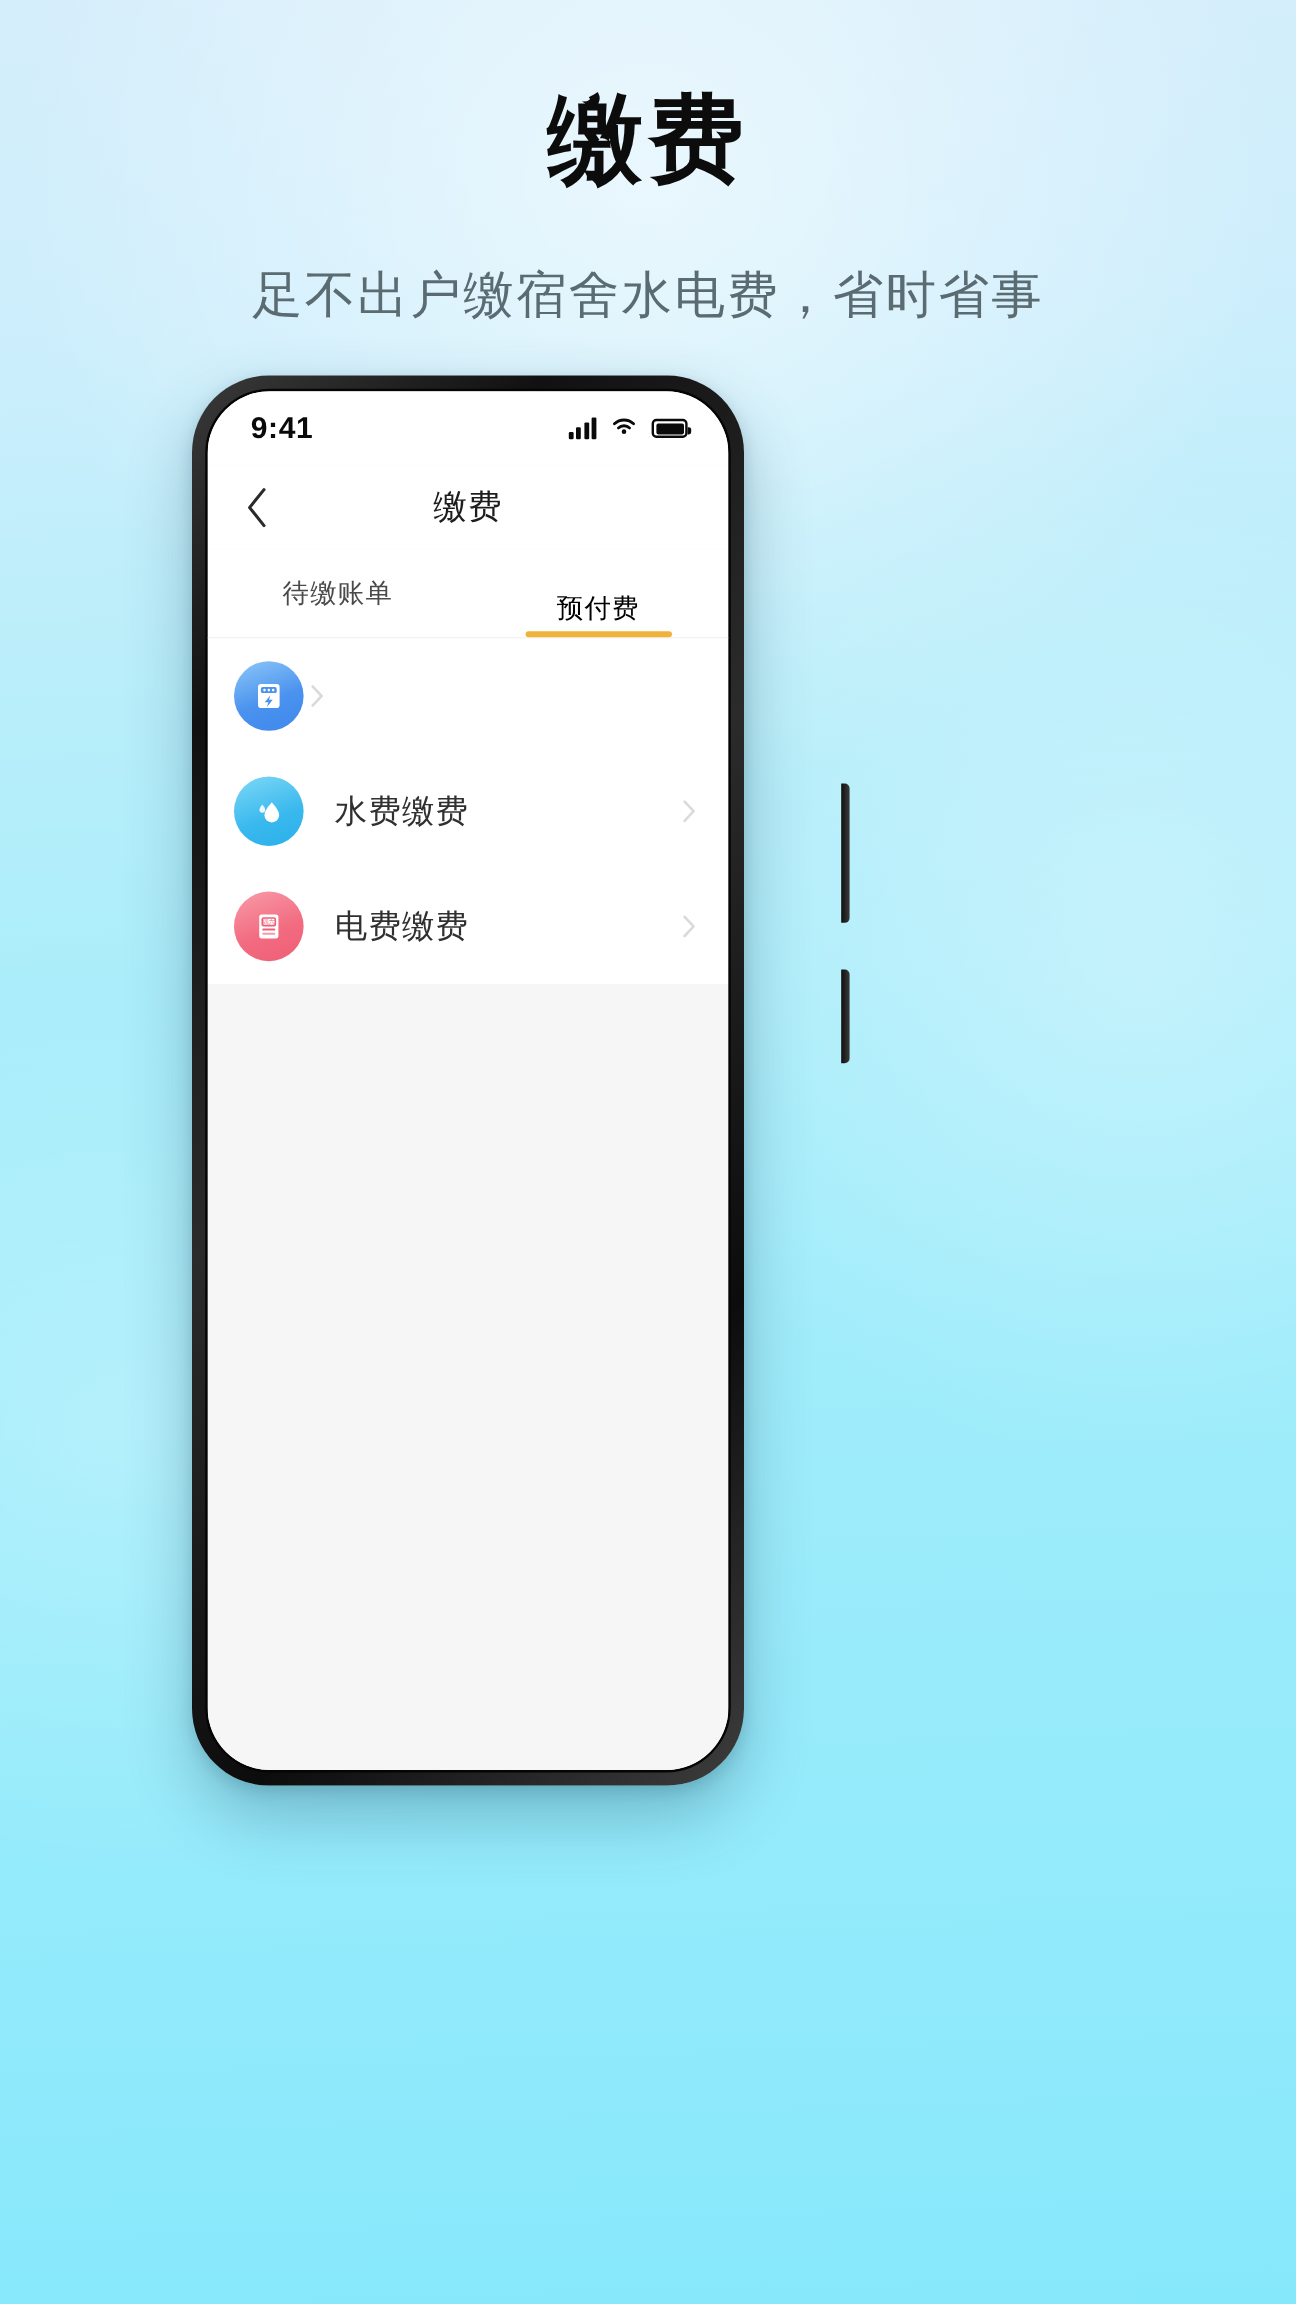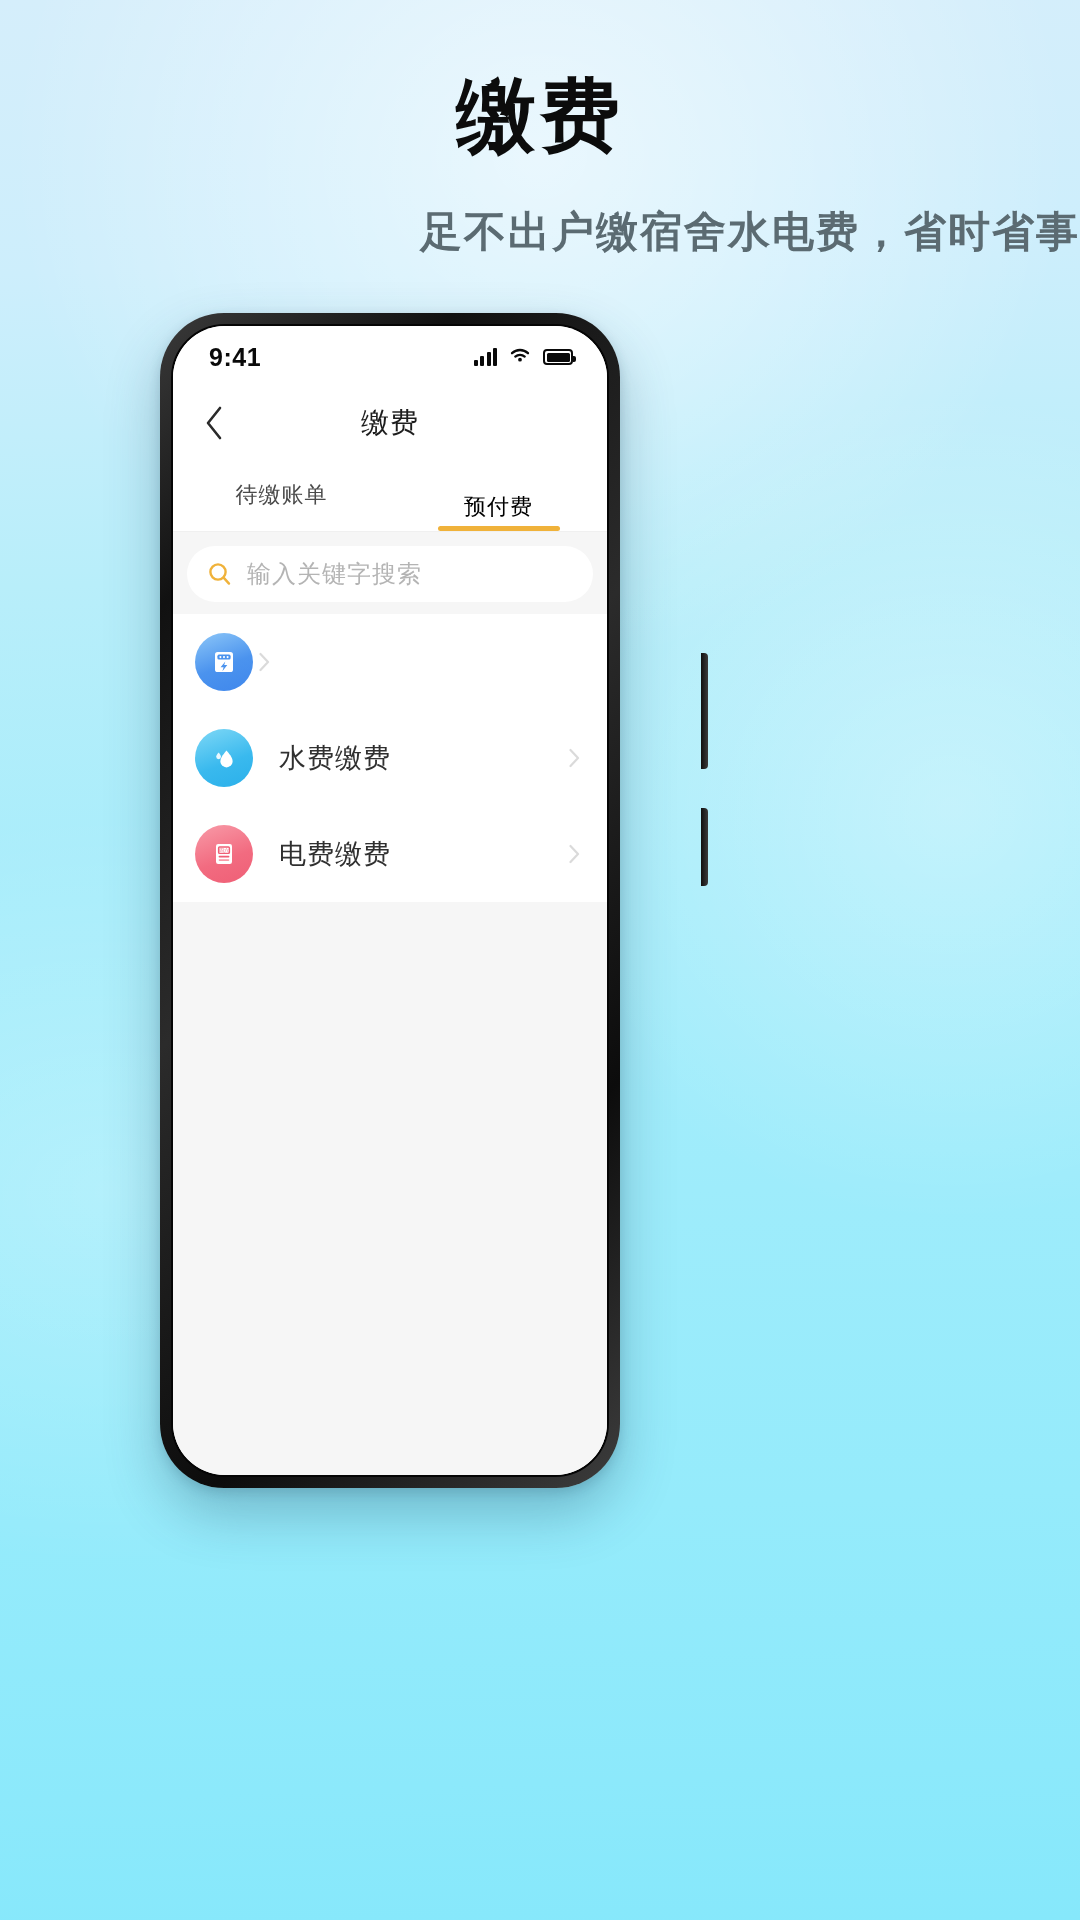--- a/index.html
+++ b/index.html
@@ -33,24 +33,23 @@
   
   .promo {
     position:absolute; top:0; left:0; right:0;
     padding-top:74px; text-align:center;
   }
   .promo-title {
     font-size:80px; font-weight:bold; color:#0c0c0c;
     letter-spacing:4px; line-height:1.05;
   }
   .promo-sub {
-    margin-top:46px;
-    font-size:42px; color:#5b6b72; font-weight:700;
+    margin-top:60px;
+    font-size:42px; color:#5b6b72; font-weight:400;
     letter-spacing:2px;
-    text-align:right;
   }
 
   
   .phone {
     position:absolute;
     left:160px; top:313px;
     width:460px; height:1175px;
     border-radius:64px;
     background: linear-gradient(135deg,#3a3a3a 0%, #111 18%, #2b2b2b 45%, #0c0c0c 75%, #3d3d3d 100%);
     padding:11px;
@@ -216,29 +215,20 @@
         <div class="tab">
           <span class="tab-label">待缴账单</span>
 
         </div>
         <div class="tab active">
           <span class="tab-label">预付费</span>
           <span class="tab-underline"></span>
         </div>
       </div>
 
-      <div class="search-wrap">
-        <div class="search-box">
-          <svg width="26" height="26" viewBox="0 0 26 26">
-            <circle cx="11" cy="11" r="7.6" stroke="#f0b23a" stroke-width="2.4" fill="none"></circle>
-            <path d="M16.6 16.6 L22 22.6" stroke="#f0b23a" stroke-width="2.4" stroke-linecap="round"></path>
-          </svg>
-          <span class="search-ph">输入关键字搜索</span>
-        </div>
-      </div>
 
       <div class="list">
 
         <div class="list-item">
           <span class="li-icon ic-elec">
             <svg width="30" height="30" viewBox="0 0 30 30">
               <rect x="6" y="5" width="18" height="20" rx="2.6" fill="#fff"></rect>
               <rect x="8.4" y="7.6" width="13.2" height="5" rx="1.6" fill="#4b93ee"></rect>
               <circle cx="11.4" cy="10.1" r="1.05" fill="#fff"></circle>
               <circle cx="15" cy="10.1" r="1.05" fill="#fff"></circle>

